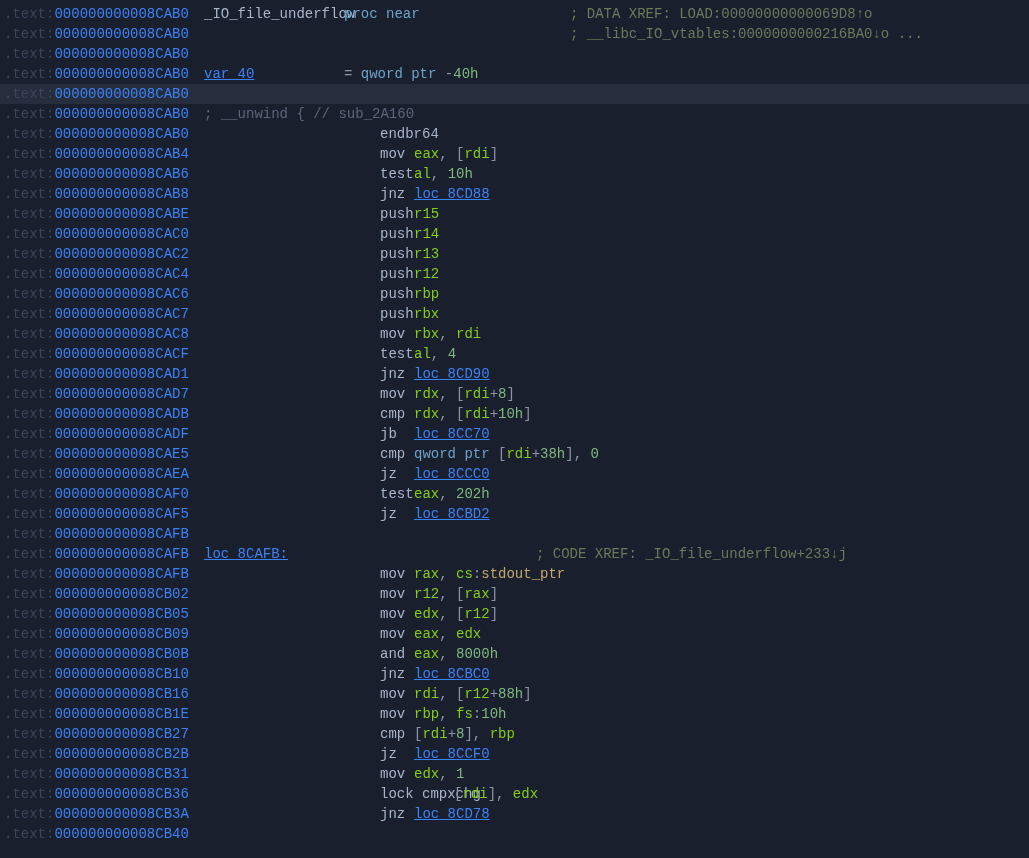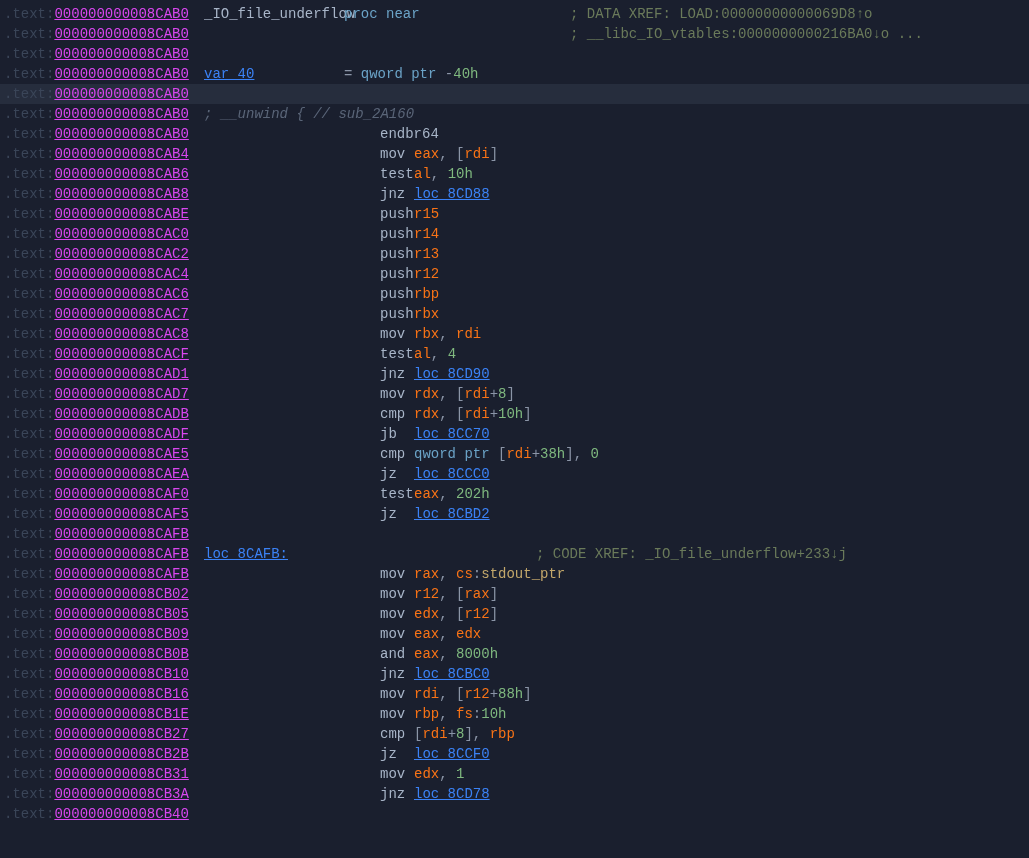--- a/index.html
+++ b/index.html
@@ -16,37 +16,37 @@
   .line {
     height: 20px;
     display: flex;
     align-items: center;
     padding-left: 4px;
   }
   .line.cursor-line {
     background: #262d3d;
   }
   .seg { color: #3a4558; }
-  .addr { color: #d946ef; text-decoration: underline; }
+  .addr { color: #3b82f6; }
   .col-prefix { display: inline-block; width: 200px; }
   .col-label { display: inline-block; width: 140px; }
   .col-mnem { display: inline-block; width: 70px; }
   .col-ops { display: inline-block; }
   .col-comment { display: inline-block; }
   
   .c-identifier { color: #a8b5c8; }
   .c-keyword { color: #6ba3c7; }
   .c-type { color: #6ba3c7; }
   .c-mnem { color: #a8b5c8; margin-left: 36px; }
-  .c-reg { color: #f97316; }
+  .c-reg { color: #84cc16; }
   .c-loc { color: #3b82f6; text-decoration: underline; }
   .c-num { color: #7fb87f; }
   .c-xref { color: #6a7a5a; }
   .c-global { color: #c4a86b; }
-  .c-dim { color: #5a6578; font-style: italic; }
+  .c-dim { color: #5a6578; }
   .c-op { color: #8b95a7; }
 </style>
 </head>
 <body>
 
 <div id="listing">
     <div class="line" style="position: relative;">
       <span class="col-prefix"><span class="seg">.text:</span><span class="addr">000000000008CAB0 </span></span>
       <span class="col-label"><span class="c-identifier">_IO_file_underflow</span><span> </span></span>
       <span class="col-mnem" style="width: auto;"><span class="c-keyword">proc near</span></span>
@@ -268,20 +268,26 @@
       <span class="col-mnem"><span class="c-mnem">jz</span></span>
       <span class="col-ops"><span class="c-loc">loc_8CCF0</span></span>
     </div>
     <div class="line">
       <span class="col-prefix"><span class="seg">.text:</span><span class="addr">000000000008CB31 </span></span>
       <span class="col-label"></span>
       <span class="col-mnem"><span class="c-mnem">mov</span></span>
       <span class="col-ops"><span class="c-reg">edx</span><span class="c-op">, </span><span class="c-num">1</span></span>
     </div>
     <div class="line">
+      <span class="col-prefix"><span class="seg">.text:</span><span class="addr">000000000008CB36 </span></span>
+      <span class="col-label"></span>
+      <span class="col-mnem" style="width: 110px;"><span class="c-mnem">lock cmpxchg</span></span>
+      <span class="col-ops"><span class="c-op">[</span><span class="c-reg">rdi</span><span class="c-op">], </span><span class="c-reg">edx</span></span>
+    </div>
+    <div class="line">
       <span class="col-prefix"><span class="seg">.text:</span><span class="addr">000000000008CB3A </span></span>
       <span class="col-label"></span>
       <span class="col-mnem"><span class="c-mnem">jnz</span></span>
       <span class="col-ops"><span class="c-loc">loc_8CD78</span></span>
     </div>
     <div class="line">
       <span class="col-prefix"><span class="seg">.text:</span><span class="addr">000000000008CB40 </span></span>
       <span class="col-label"></span>
       <span class="col-mnem"></span>
     </div>

